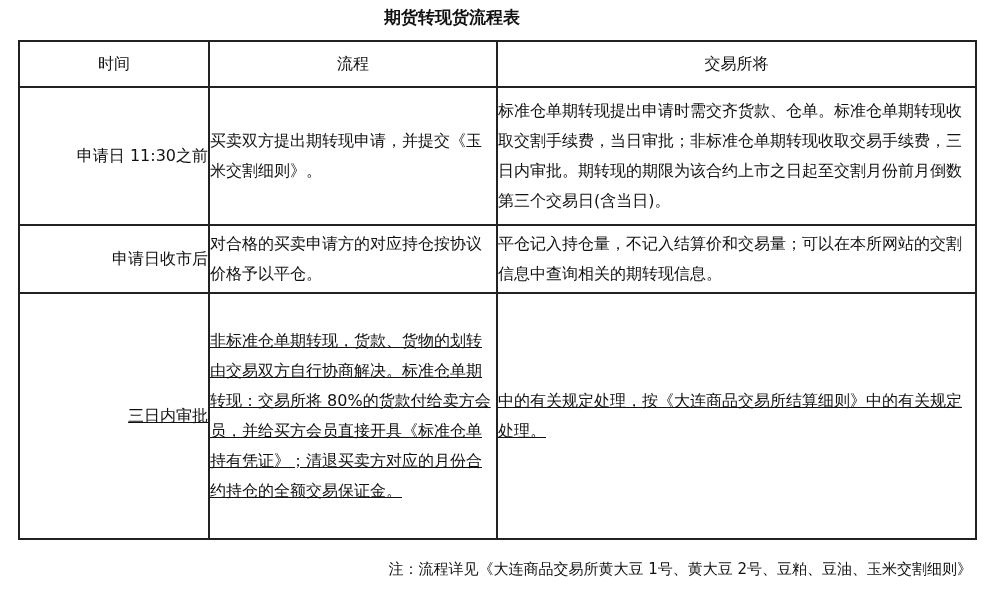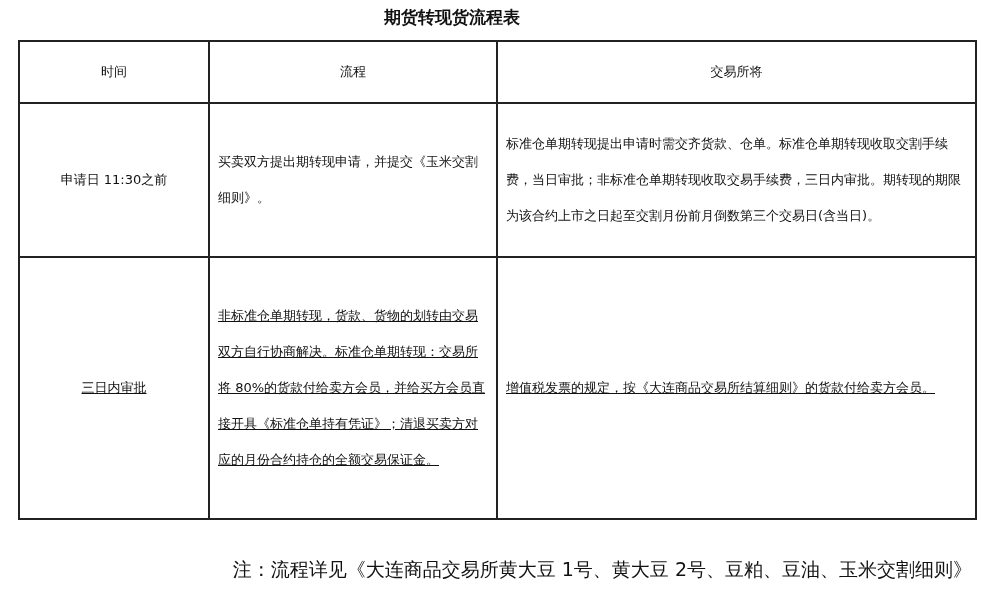--- a/index.html
+++ b/index.html
@@ -31,46 +31,46 @@
     table.flow {
       position: absolute;
       left: 18px;
       top: 40px;
       width: 957px;
       border-collapse: collapse;
       table-layout: fixed;
     }
     table.flow th, table.flow td {
       border: 2px solid #222222;
-      font-size: 13px;
+      font-size: 16px;
       font-weight: normal;
-      padding: 8px;
+      padding: 0;
       vertical-align: middle;
     }
     table.flow th {
       height: 44px;
       text-align: center;
     }
     td.time {
-      text-align: center;
+      text-align: right;
     }
     td.proc, td.note {
       text-align: left;
-      line-height: 36px;
+      line-height: 30px;
       padding-left: 11px;
       padding-right: 6px;
     }
     tr.r1 td { height: 136px; }
     tr.r2 td { height: 66px; }
     tr.r3 td { height: 244px; text-decoration: underline; }
     .footnote {
       position: absolute;
       right: 28px;
       top: 558px;
-      font-size: 19px;
+      font-size: 15px;
       line-height: 22px;
       white-space: nowrap;
     }
   </style>
 </head>
 <body>
 
 <div class="page">
   <div class="title">期货转现货流程表</div>
 
@@ -86,22 +86,27 @@
         <th>流程</th>
         <th>交易所将</th>
       </tr>
     </thead>
     <tbody>
       <tr class="r1">
         <td class="time">申请日 11:30之前</td>
         <td class="proc">买卖双方提出期转现申请，并提交《玉米交割细则》。</td>
         <td class="note">标准仓单期转现提出申请时需交齐货款、仓单。标准仓单期转现收取交割手续费，当日审批；非标准仓单期转现收取交易手续费，三日内审批。期转现的期限为该合约上市之日起至交割月份前月倒数第三个交易日(含当日)。</td>
       </tr>
+      <tr class="r2">
+        <td class="time">申请日收市后</td>
+        <td class="proc">对合格的买卖申请方的对应持仓按协议价格予以平仓。</td>
+        <td class="note">平仓记入持仓量，不记入结算价和交易量；可以在本所网站的交割信息中查询相关的期转现信息。</td>
+      </tr>
       <tr class="r3">
         <td class="time">三日内审批</td>
         <td class="proc">非标准仓单期转现，货款、货物的划转由交易双方自行协商解决。标准仓单期转现：交易所将 80%的货款付给卖方会员，并给买方会员直接开具《标准仓单持有凭证》；清退买卖方对应的月份合约持仓的全额交易保证金。</td>
-        <td class="note">增值税发票的规定，按《大连商品交易所结算细则》的货款付给卖方会员。</td>
+        <td class="note">中的有关规定处理，按《大连商品交易所结算细则》中的有关规定处理。</td>
       </tr>
     </tbody>
   </table>
 
   <div class="footnote">注：流程详见《大连商品交易所黄大豆 1号、黄大豆 2号、豆粕、豆油、玉米交割细则》</div>
 </div>
 
 </body></html>

